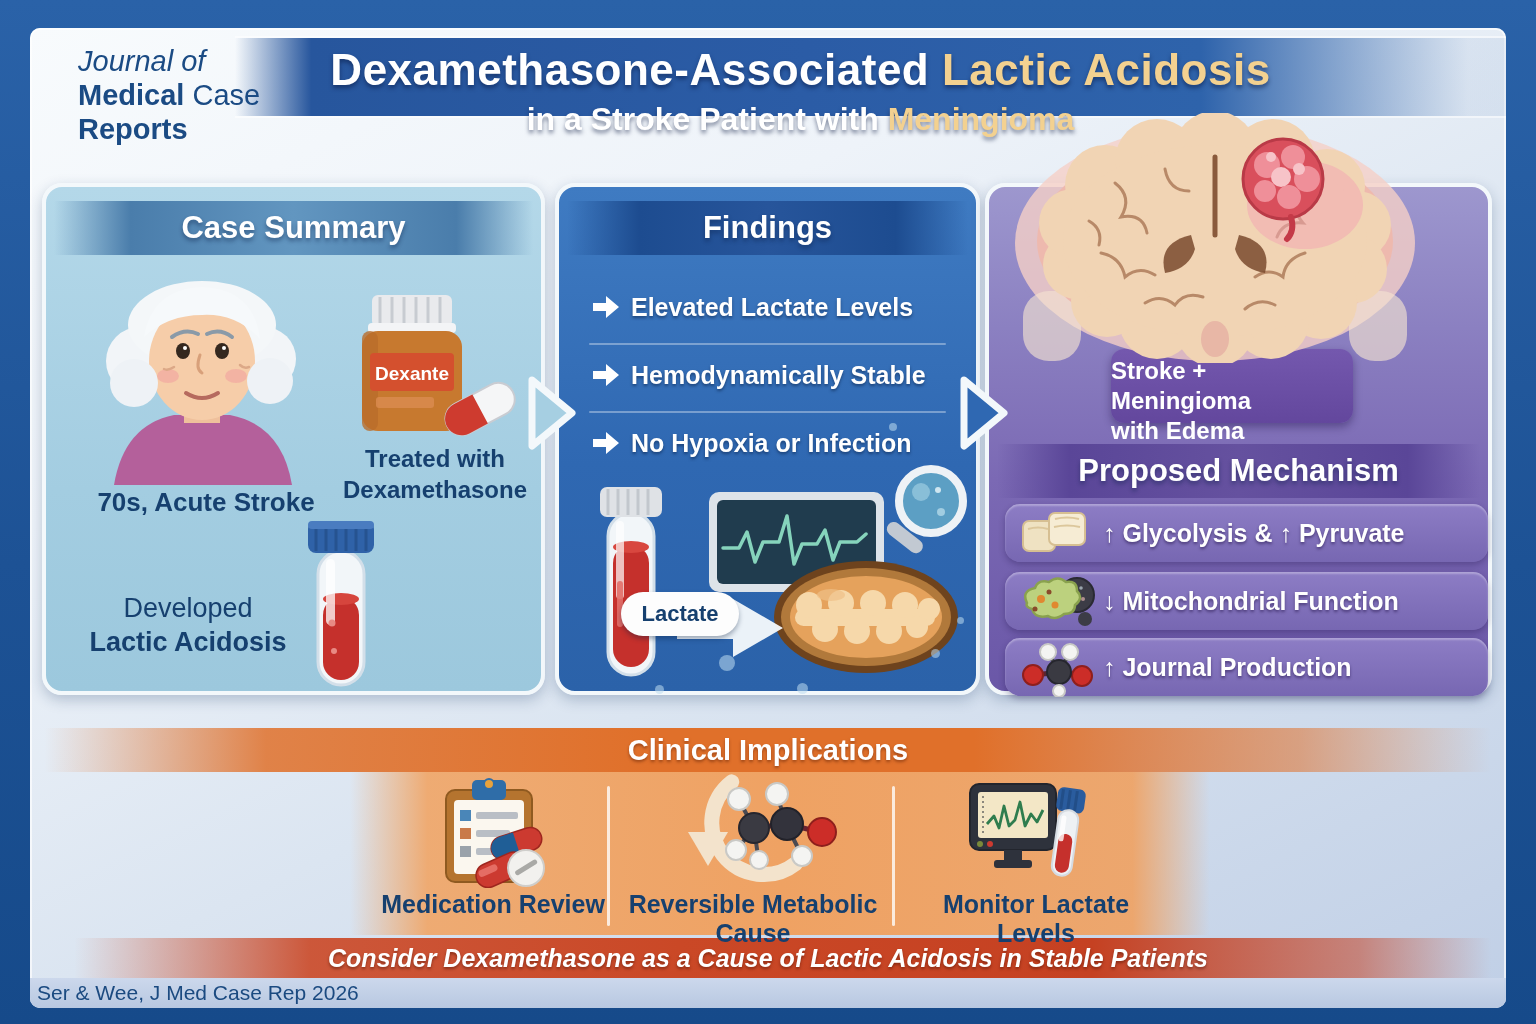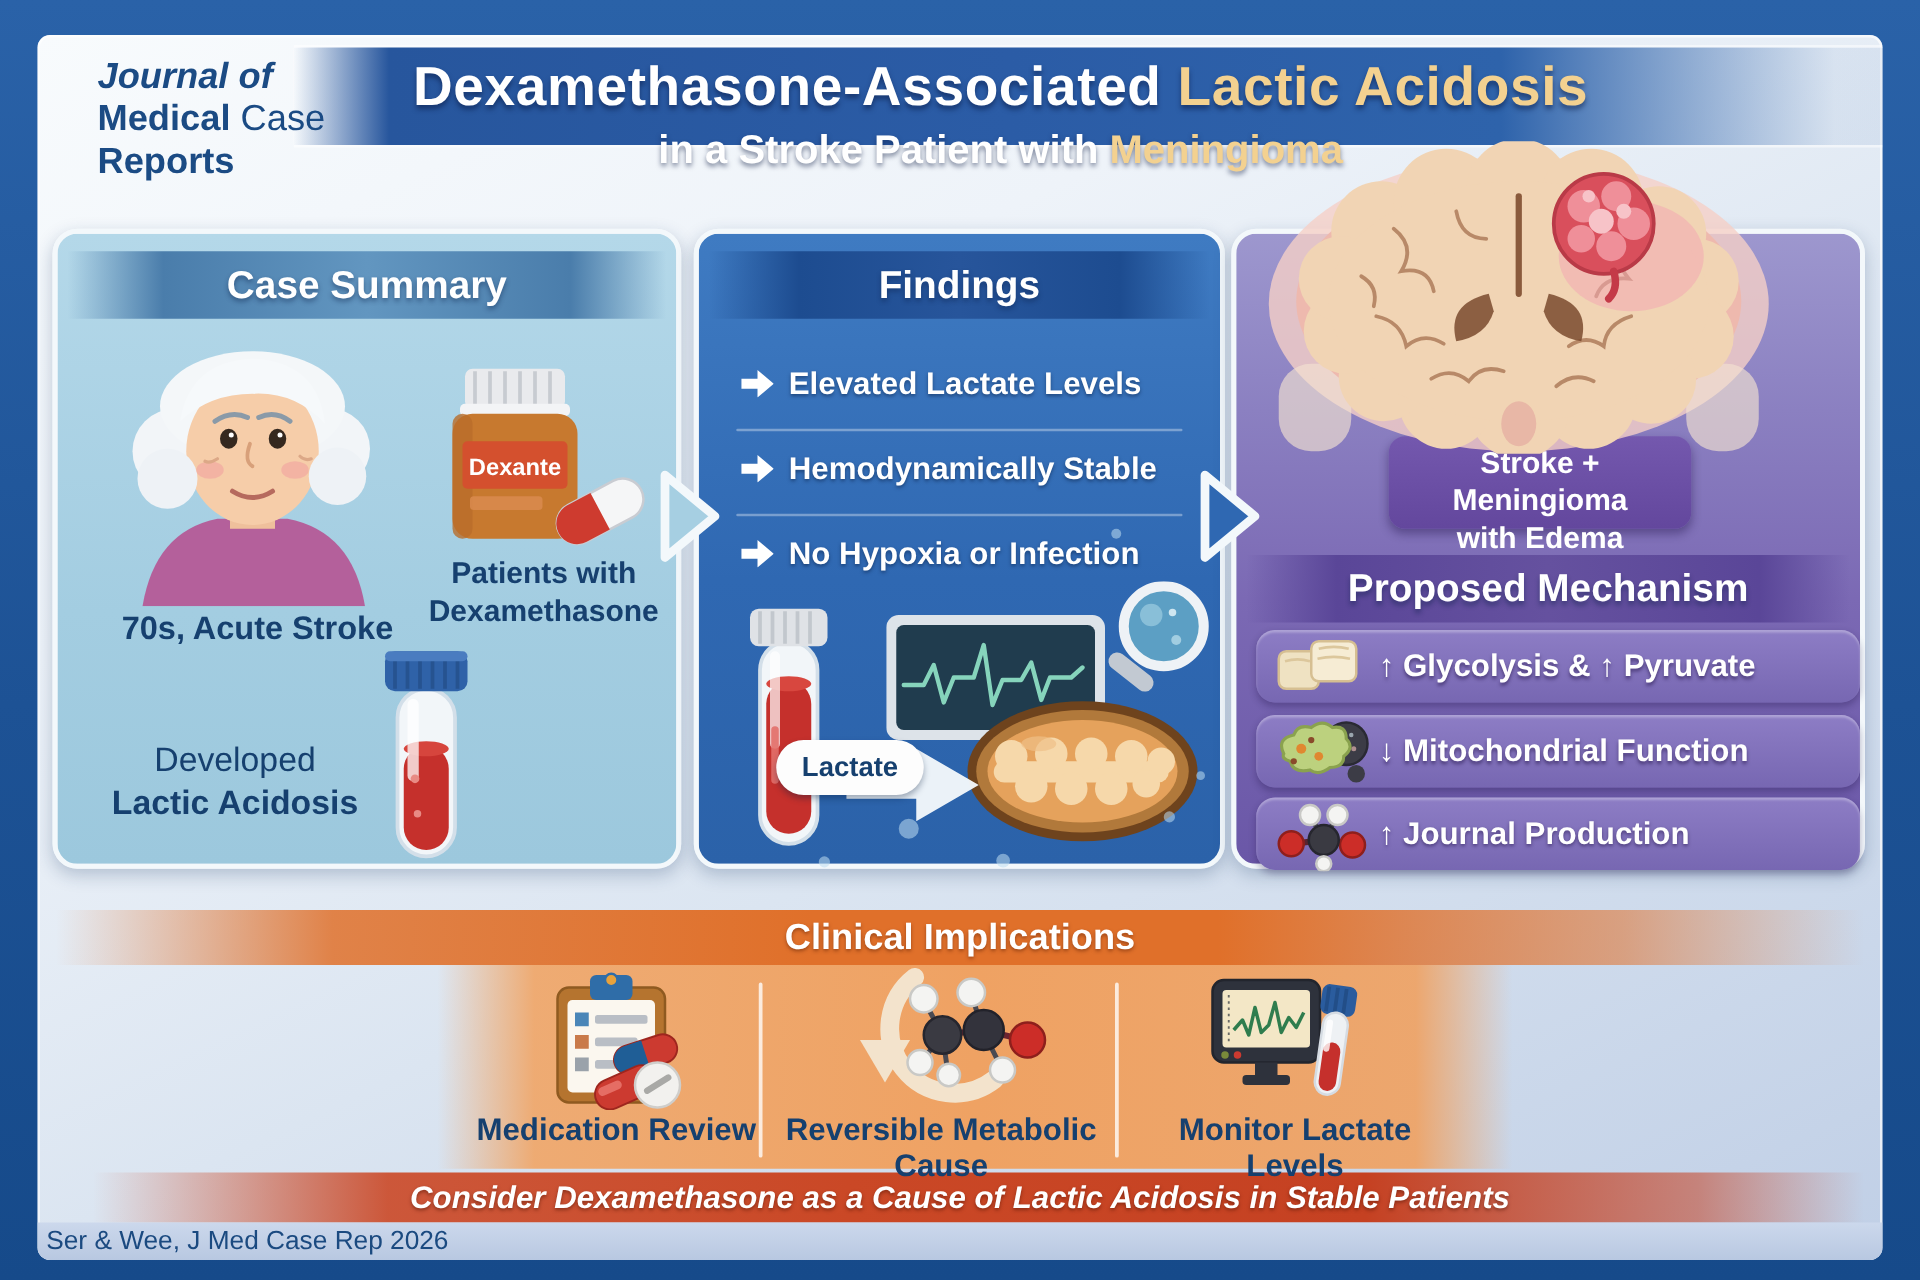--- a/index.html
+++ b/index.html
@@ -4,21 +4,21 @@
 <style>
   html,body{margin:0;padding:0;}
   body{font-family:"Liberation Sans",sans-serif; background:#10365f;}
   .canvas{position:relative;width:1536px;height:1024px;overflow:hidden;
     background:linear-gradient(180deg,#2a62a8 0%,#1d5295 55%,#164a8a 100%);}
   .content{position:absolute;left:30px;top:28px;width:1476px;height:980px;border-radius:10px;overflow:hidden;
     background:linear-gradient(155deg,#f8fbfd 0%,#eef3f9 30%,#dbe5f1 58%,#c0cfe6 100%);
     box-shadow:inset 0 0 0 2px rgba(255,255,255,.65);}
   
   .logo{position:absolute;left:48px;top:16px;color:#1b4b84;line-height:34px;font-size:29px;z-index:3;}
-  .logo .l1{font-style:italic;font-weight:700;}
+  .logo .l1{font-style:italic;font-weight:400;}
   .logo .bold{font-weight:700;}
   .logo .light{font-weight:400;}
   .title-banner{position:absolute;left:205px;top:10px;width:1271px;height:78px;z-index:2;
     background:linear-gradient(90deg,rgba(39,86,157,0) 0%,#27569d 6%,#2b5ca6 45%,#2e63ab 76%,rgba(46,99,171,.08) 97%);
     box-shadow:0 2px 0 rgba(255,255,255,.5),0 -2px 0 rgba(255,255,255,.5);}
   .title-text{position:absolute;left:60px;right:200px;top:7px;text-align:center;color:#ffffff;
     text-shadow:0 3px 4px rgba(5,20,60,.5);}
   .title-l1{font-size:44px;font-weight:700;letter-spacing:.5px;}
   .title-l2{font-size:32px;font-weight:600;margin-top:6px;}
   .accent{color:#f3d190;}
@@ -41,21 +41,21 @@
   .caption-outcome .l2{font-weight:700;}
   
   .bullet-row{position:absolute;left:34px;right:20px;height:40px;display:flex;align-items:center;gap:12px;}
   .bullet-label{color:#fff;font-size:25px;font-weight:700;text-shadow:0 2px 3px rgba(5,25,60,.5);white-space:nowrap;}
   .bullet-sep{position:absolute;left:30px;right:30px;height:2px;background:rgba(255,255,255,.35);border-radius:1px;}
   .lactate-bubble{position:absolute;left:62px;top:372px;width:118px;height:44px;background:#fdfdfd;border-radius:22px;
     color:#16406f;font-weight:700;font-size:22px;text-align:center;line-height:44px;box-shadow:0 3px 5px rgba(10,30,60,.35);z-index:4;margin-top:33px;}
   .dot{position:absolute;border-radius:50%;background:rgba(190,220,240,.55);}
   
   .badge{position:absolute;left:122px;top:162px;width:242px;height:74px;background:linear-gradient(180deg,#7458ae,#63479d);
-    border-radius:13px;box-shadow:0 4px 8px rgba(30,15,70,.4);color:#fff;text-align:center;font-weight:700;font-size:24px;line-height:30px;padding-top:7px;box-sizing:border-box;z-index:6;}
+    border-radius:13px;box-shadow:0 4px 8px rgba(30,15,70,.4);color:#fff;text-align:left;font-weight:700;font-size:24px;line-height:30px;padding-top:7px;box-sizing:border-box;z-index:6;}
   #panel-mech .panel-header{top:257px;background:linear-gradient(90deg,rgba(90,70,152,0) 0%,#5a4698 15%,#65519f 50%,#5a4698 85%,rgba(90,70,152,0) 100%);}
   .mech-item{position:absolute;left:16px;right:0;height:58px;border-radius:15px;
     background:linear-gradient(180deg,#8d7dc5 0%,#7767b2 100%);box-shadow:inset 0 2px 2px rgba(255,255,255,.3),0 3px 6px rgba(30,15,70,.3);text-decoration:underline;}
   .mech-icon{position:absolute;left:14px;top:3px;}
   .mech-text{position:absolute;left:98px;top:0;right:6px;color:#fff;font-size:25px;font-weight:700;line-height:58px;
     text-shadow:0 2px 3px rgba(25,10,60,.5);white-space:nowrap;}
   
   .chevron{position:absolute;z-index:5;}
   
   .clin-band{position:absolute;left:0;right:0;top:700px;height:44px;
@@ -128,21 +128,21 @@
         <rect x="24" y="64" width="84" height="38" rx="4" fill="#d4502e"></rect>
         <rect x="30" y="108" width="58" height="11" rx="3" fill="#d98b4f" opacity=".85"></rect>
         <text x="66" y="91" text-anchor="middle" font-size="19" font-weight="700" fill="#ffffff" font-family="Liberation Sans, sans-serif">Dexante</text>
         <g transform="rotate(-28 133 120)">
           <rect x="97" y="104" width="74" height="33" rx="16.5" fill="#f5f6f7" stroke="#c9ccd2" stroke-width="2"></rect>
           <path d="M113.5,104 h-0.5 a16.5 16.5 0 0 0 0,33 h21 v-33 Z" fill="#ce3b2f"></path>
         </g>
       </svg>
 
       <div class="cap-text caption-treated">
-        <div>Patients with</div>
+        <div>Treated with</div>
         <div>Dexamethasone</div>
       </div>
 
       <div class="cap-text caption-age">70s, Acute Stroke</div>
 
       <div class="caption-outcome">
         <div class="l1">Developed</div>
         <div class="l2">Lactic Acidosis</div>
       </div>
 

